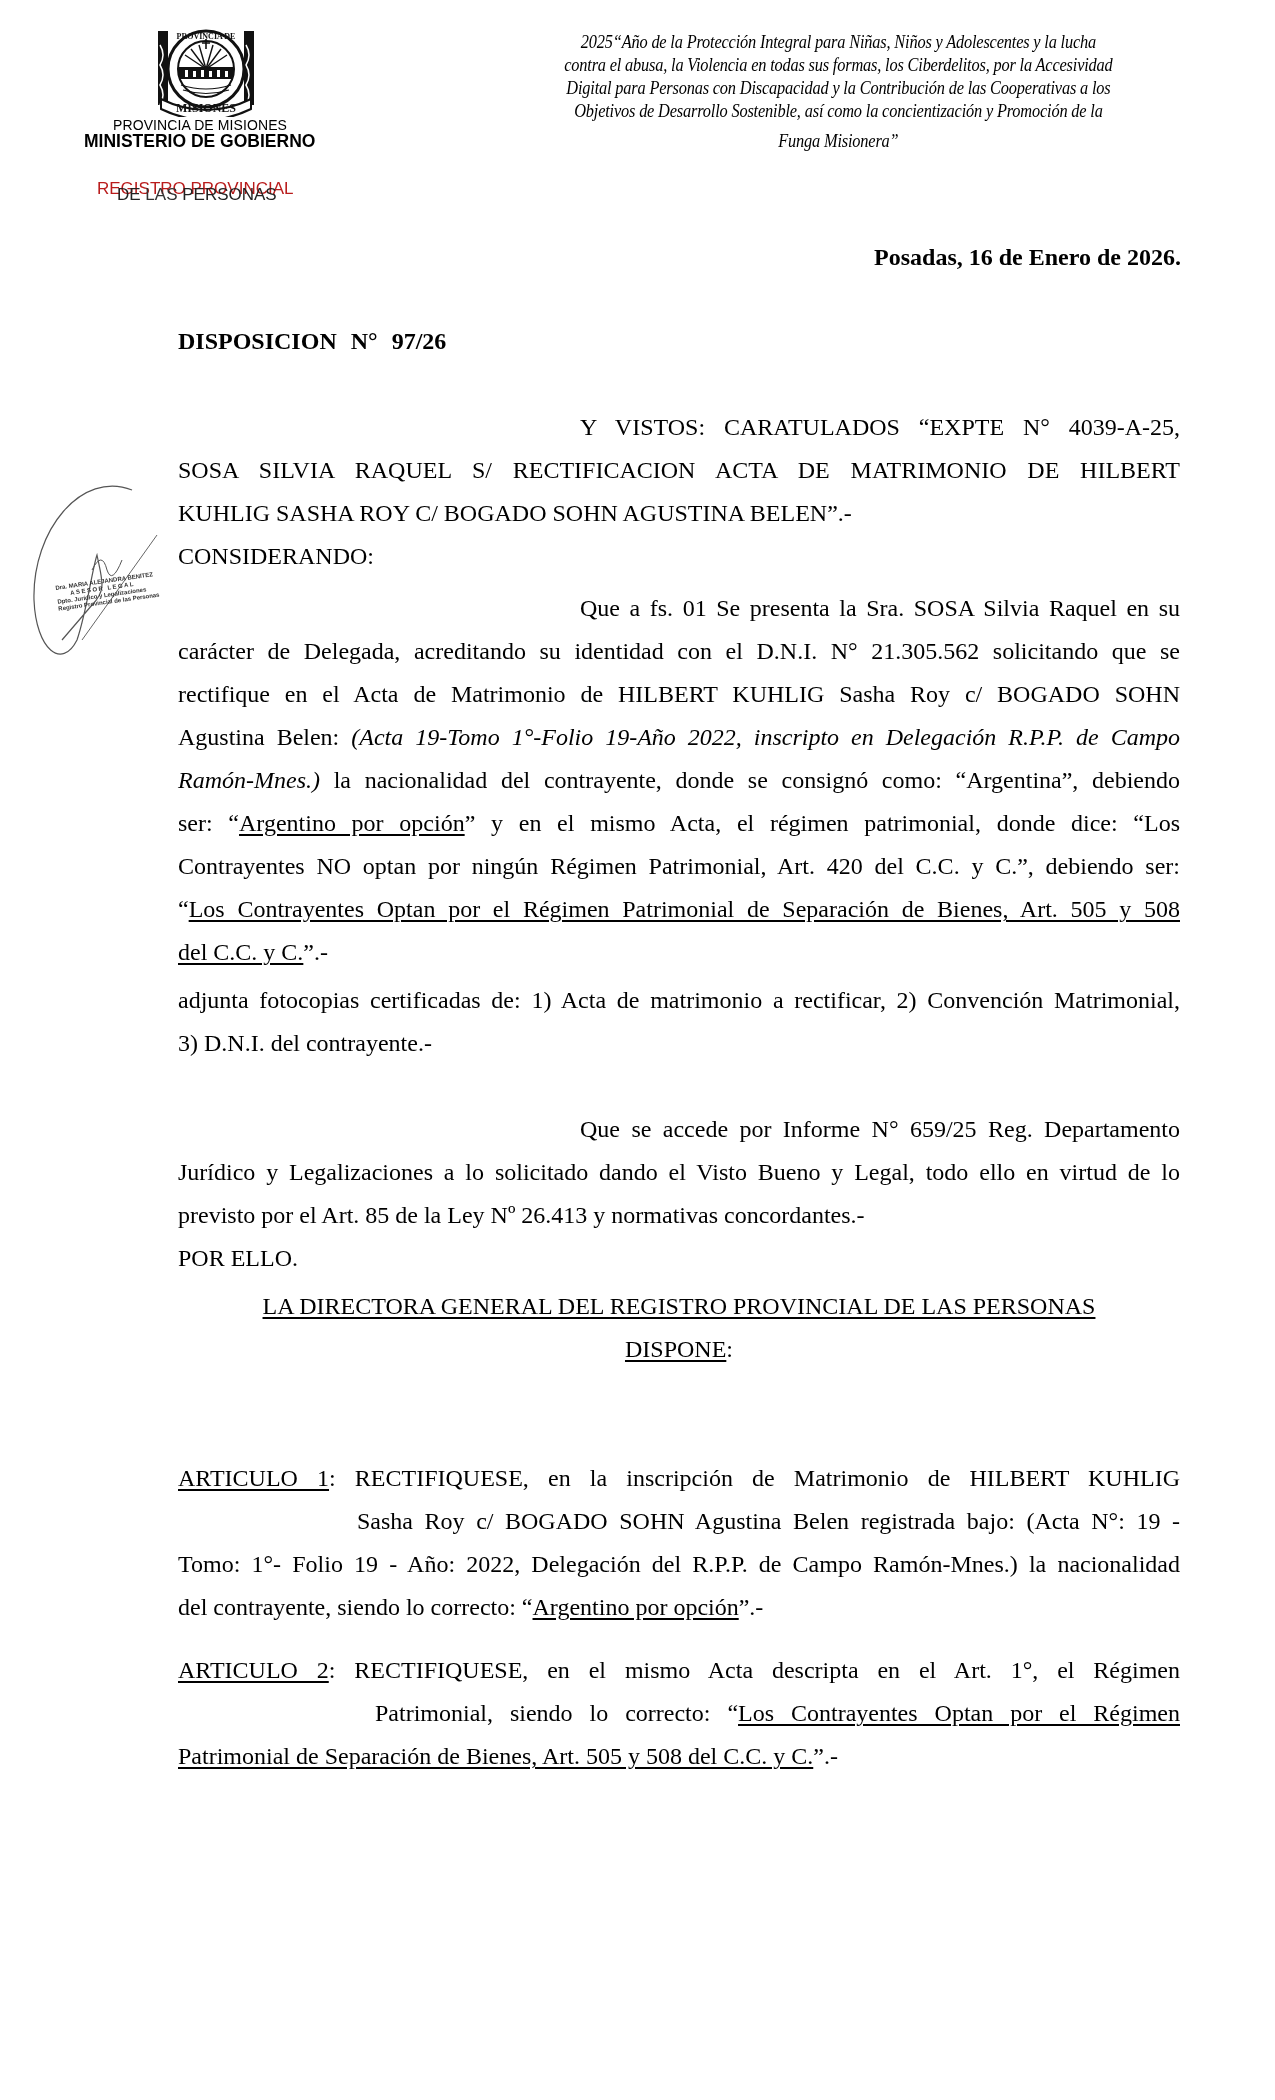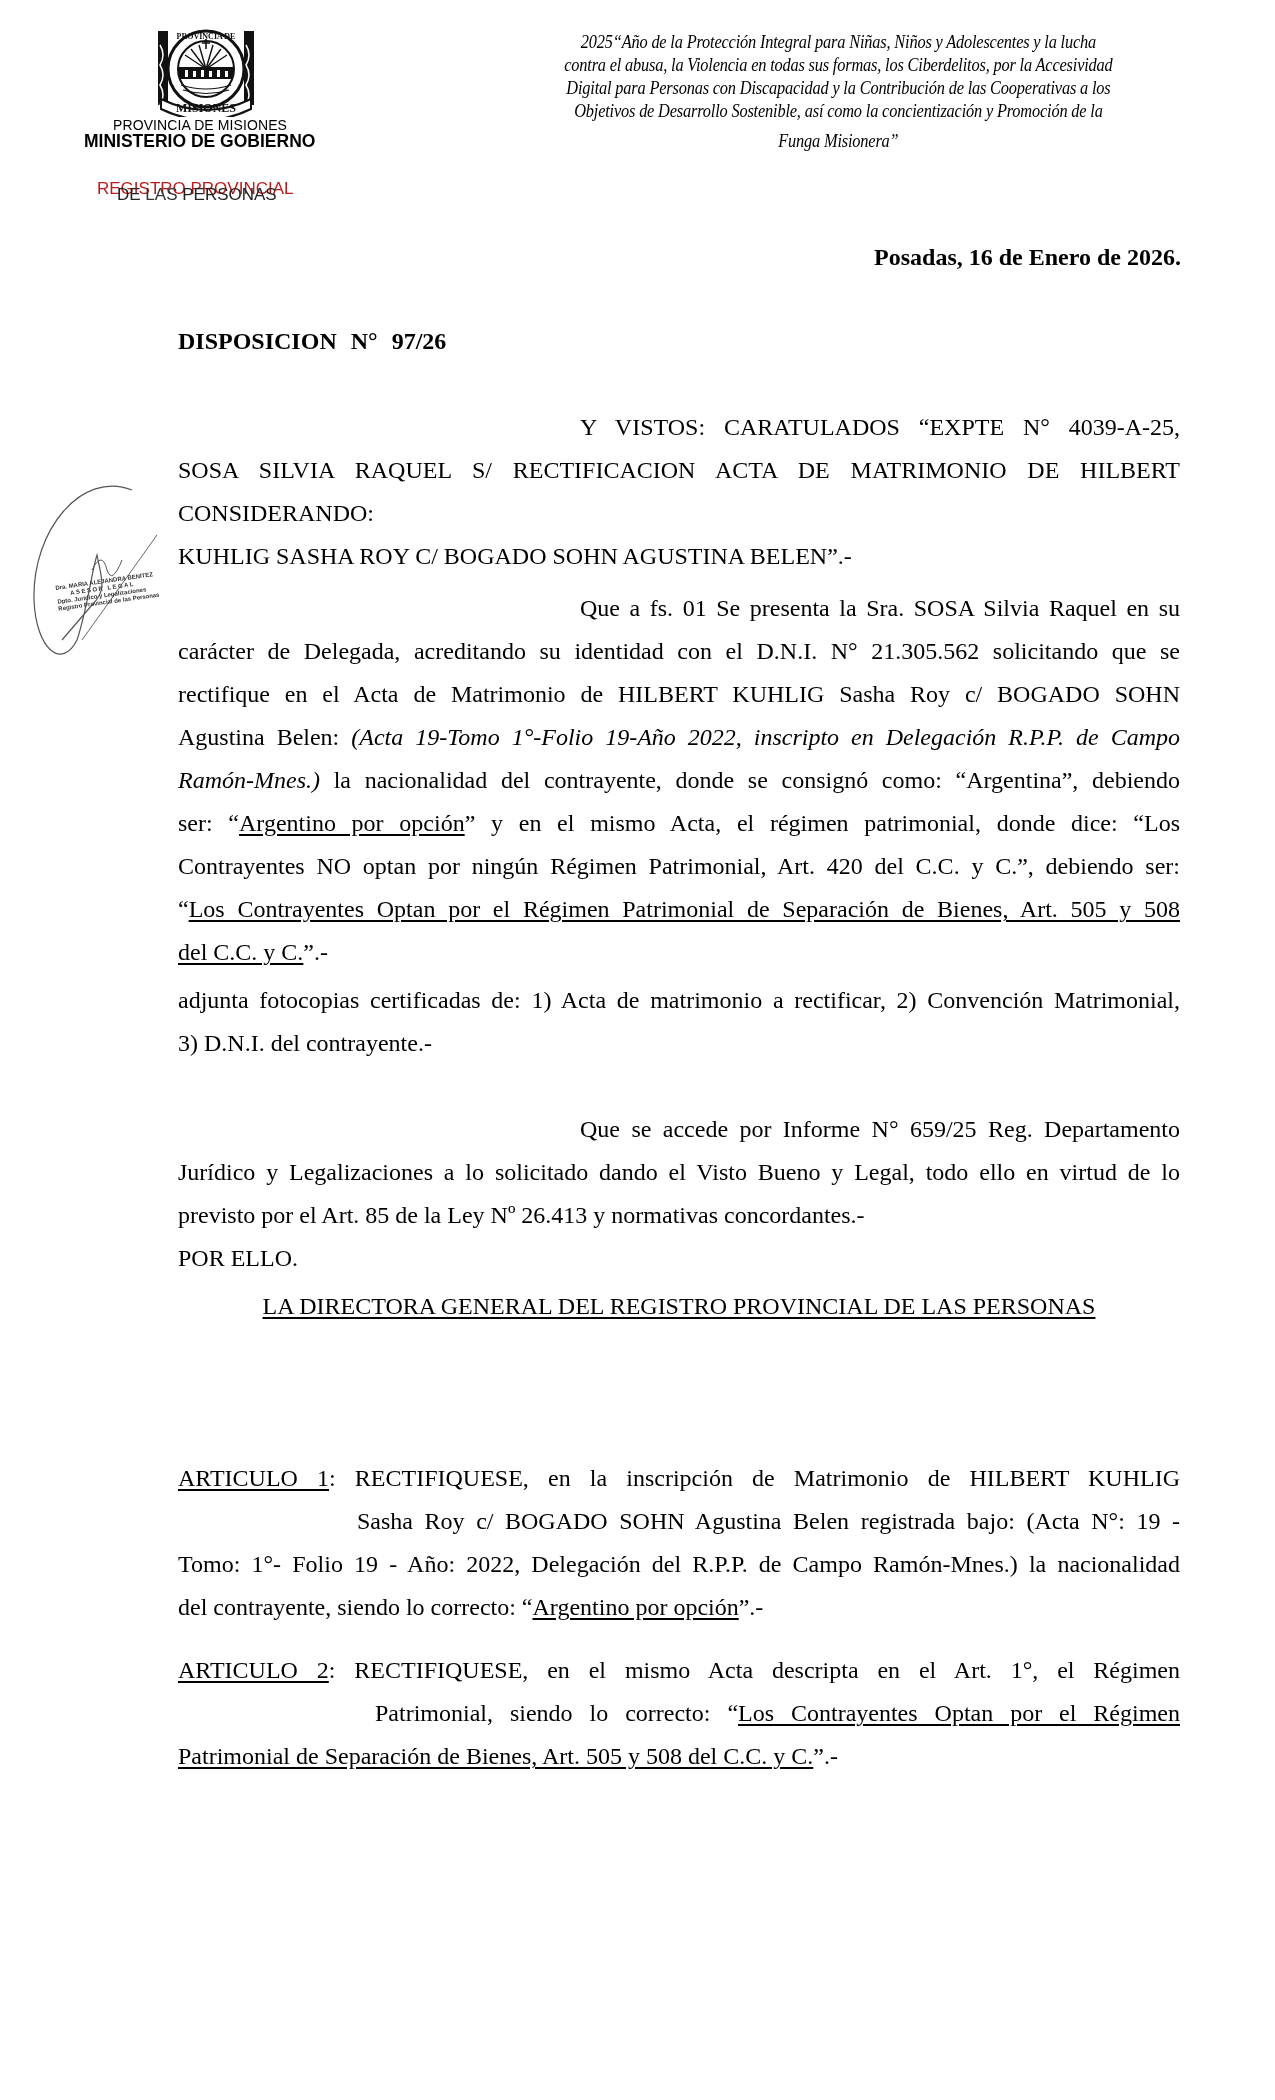--- a/index.html
+++ b/index.html
@@ -106,22 +106,22 @@
 <div id="stamp-text">
   <div>Dra. MARIA ALEJANDRA BENITEZ</div>
   <div style="padding-left:14px;letter-spacing:1.5px">ASESOR LEGAL</div>
   <div>Dpto. Jurídico y Legalizaciones</div>
   <div>Registro Provincial de las Personas</div>
 </div>
 
 <div class="abs body" style="top:406px">
   <span class="jl ind">Y VISTOS: CARATULADOS “EXPTE N° 4039-A-25,</span>
   <span class="jl">SOSA SILVIA RAQUEL S/ RECTIFICACION ACTA DE MATRIMONIO DE HILBERT</span>
+  <span class="line">KUHLIG SASHA ROY C/ BOGADO SOHN AGUSTINA BELEN”.-</span>
   <span class="line"><b>CONSIDERANDO:</b></span>
-  <span class="line">KUHLIG SASHA ROY C/ BOGADO SOHN AGUSTINA BELEN”.-</span>
 </div>
 
 <div class="abs body" style="top:587px">
   <span class="jl ind"><span>Que a fs. 01 Se presenta la Sra. </span><b>SOSA Silvia Raquel</b><span> en su</span></span>
   <span class="jl"><span>carácter de Delegada, acreditando su identidad con el </span><b>D.N.I. N° 21.305.562</b><span> solicitando que se</span></span>
   <span class="jl">rectifique en el Acta de Matrimonio de HILBERT KUHLIG Sasha Roy c/ BOGADO SOHN</span>
   <span class="jl"><span>Agustina Belen: </span><i>(Acta 19-Tomo 1°-Folio 19-Año 2022, inscripto en Delegación R.P.P. de Campo</i></span>
   <span class="jl"><i>Ramón-Mnes.)</i><span> la nacionalidad del contrayente, donde se consignó como: “Argentina”, debiendo</span></span>
   <span class="jl"><span>ser: “</span><b class="u">Argentino por opción</b><b>”</b><span> y en el mismo Acta</span><b>,</b><span> el régimen patrimonial, donde dice: “Los</span></span>
   <span class="jl">Contrayentes NO optan por ningún Régimen Patrimonial, Art. 420 del C.C. y C.”, debiendo ser:</span>
@@ -136,20 +136,21 @@
 
 <div class="abs body" style="top:1108px">
   <span class="jl ind">Que se accede por Informe N° 659/25 Reg. Departamento</span>
   <span class="jl">Jurídico y Legalizaciones a lo solicitado dando el Visto Bueno y Legal, todo ello en virtud de lo</span>
   <span class="line">previsto por el Art. 85 de la Ley Nº 26.413 y normativas concordantes.-</span>
   <span class="line"><b>POR ELLO.</b></span>
 </div>
 
 <div class="abs body center" style="top:1285px">
   <span class="line"><b class="u">LA DIRECTORA GENERAL DEL REGISTRO PROVINCIAL DE LAS PERSONAS</b></span>
+  <span class="line"><b class="u">DISPONE</b><b>:</b></span>
 </div>
 
 <div class="abs body" style="top:1457px">
   <span class="jl"><b class="u">ARTICULO 1</b><b>:</b> <b>RECTIFIQUESE,</b><span> en la inscripción de Matrimonio de </span><b>HILBERT KUHLIG</b></span>
   <span class="jl hang"><b>Sasha Roy c/ BOGADO SOHN Agustina Belen</b><span> registrada bajo: (Acta N°: 19 -</span></span>
   <span class="jl">Tomo: 1°- Folio 19 - Año: 2022, Delegación del R.P.P. de Campo Ramón-Mnes.) la nacionalidad</span>
   <span class="line"><span>del contrayente, siendo lo correcto: “</span><b class="u">Argentino por opción</b><b>”.-</b></span>
 </div>
 
 <div class="abs body" style="top:1649px">

